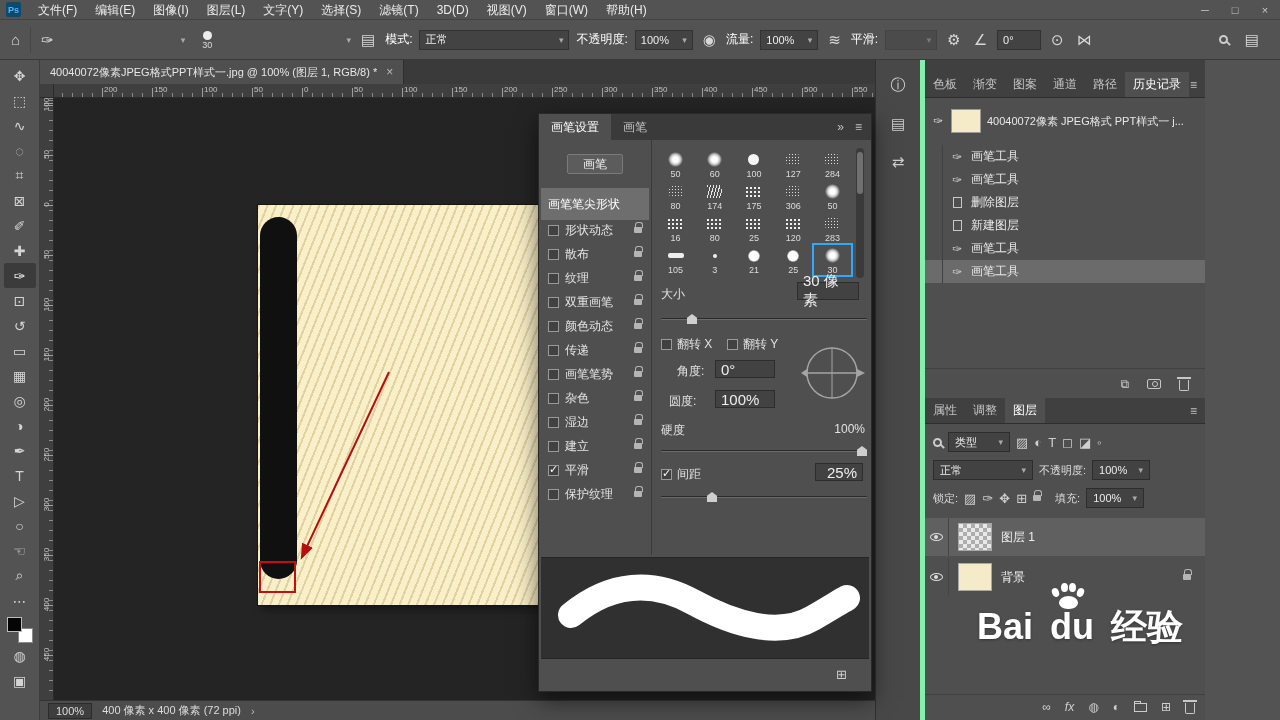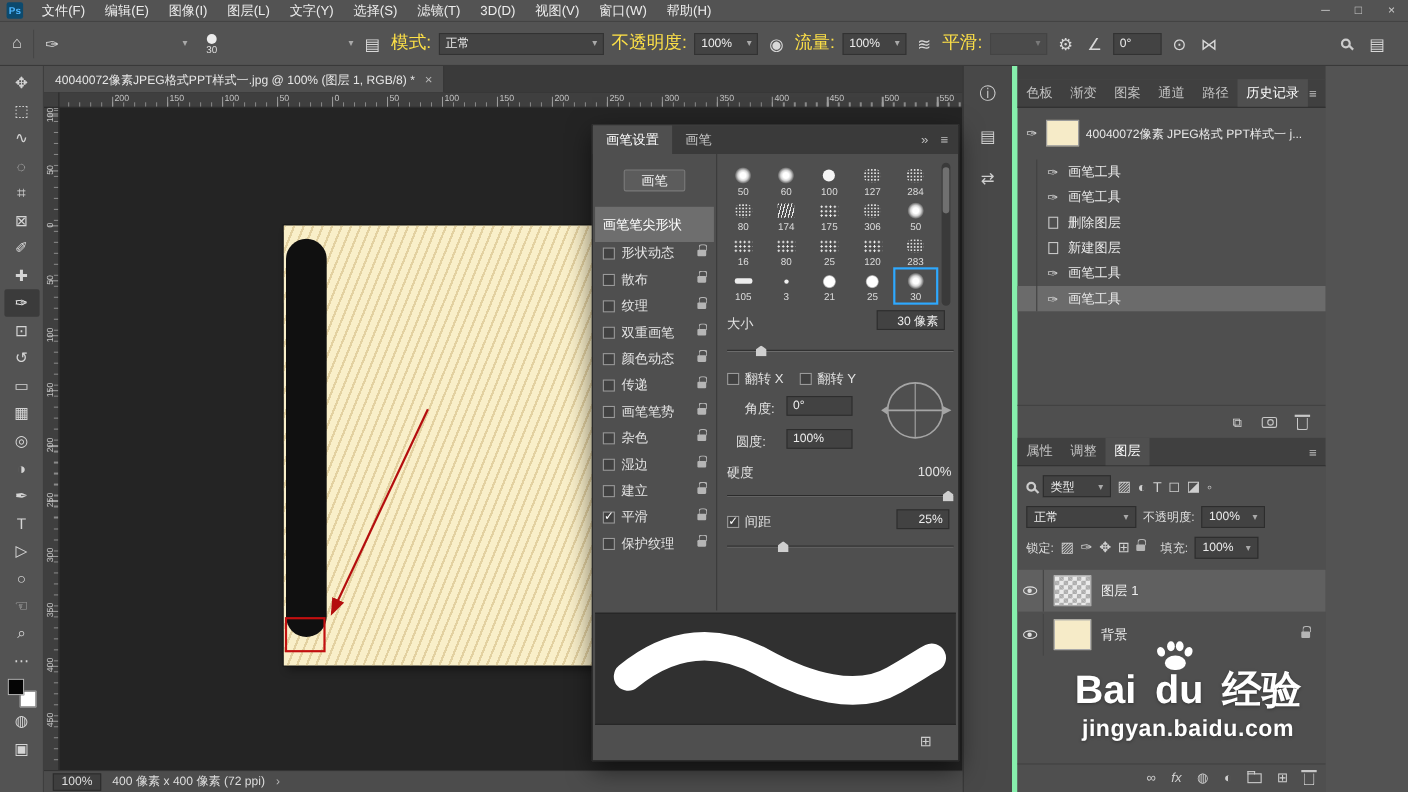--- a/index.html
+++ b/index.html
@@ -11,21 +11,21 @@
   #menubar{position:absolute;left:0;top:0;width:1280px;height:20px;background:#535353;border-bottom:1px solid #434343;display:flex;align-items:center;z-index:30}
   .ps-logo{width:15px;height:15px;margin:0 8px 0 6px;background:#0c4a6e;color:#4db6ff;font-size:9px;font-weight:bold;display:flex;align-items:center;justify-content:center;border-radius:2px}
   .menu-item{padding:0 9px;line-height:20px;color:#ececec;font-size:12px;white-space:nowrap}
   .win-controls{margin-left:auto;display:flex}
   .win-btn{width:30px;text-align:center;line-height:20px;color:#c8c8c8;font-size:11px}
 
   
   #optionsbar{position:absolute;left:0;top:20px;width:1280px;height:40px;background:#535353;border-bottom:1px solid #393939;display:flex;align-items:center;gap:7px;padding:0 8px;z-index:29}
   .ob-icon{color:#d8d8d8;font-size:15px;padding:0 3px}
   .ob-sep{width:1px;height:26px;background:#464646}
-  .ob-label{color:#fde047;font-size:16px;white-space:nowrap}
+  .ob-label{color:#ffffff;font-size:12px;white-space:nowrap}
   .ob-box{background:#434343;border:1px solid #323232;height:20px;display:flex;align-items:center;padding:0 5px;gap:5px;color:#ececec;font-size:11px}
   .ob-caret{color:#a9a9a9;font-size:9px;margin-left:auto}
   .brush-preview{display:flex;flex-direction:column;align-items:center;width:30px;line-height:10px}
   .bp-dot{width:9px;height:9px;border-radius:50%;background:#ececec;margin-top:2px}
   .bp-num{font-size:9px;color:#ddd}
   .dim{opacity:.45}
   .mag{width:9px;height:9px;border:2px solid #ccc;border-radius:50%;position:relative;flex:none}
   .mag::after{content:'';position:absolute;width:6px;height:2px;background:#ccc;transform:rotate(45deg);right:-5px;bottom:-2px}
 
   
@@ -85,21 +85,21 @@
   .t-dot{width:11px;height:11px;border-radius:50%;background:#f5f5f5}
   .t-spatter{width:16px;height:13px;border-radius:45%;background-image:radial-gradient(rgba(230,230,230,.95) 28%,rgba(0,0,0,0) 32%);background-size:3px 3px}
   .t-grass{width:15px;height:13px;background-image:repeating-linear-gradient(105deg,#e6e6e6 0 1px,rgba(0,0,0,0) 1px 3px)}
   .t-dots{width:17px;height:12px;background-image:radial-gradient(#efefef 30%,rgba(0,0,0,0) 34%);background-size:4px 4px}
   .t-flat{width:16px;height:5px;border-radius:2px;background:#ededed}
   .t-tiny{width:4px;height:4px;border-radius:50%;background:#f0f0f0}
   .t-hard{width:12px;height:12px;border-radius:50%;background:radial-gradient(circle,#fff 55%,rgba(255,255,255,0) 78%)}
   #preset-scroll{position:absolute;left:317px;top:34px;width:8px;height:130px;background:#3a3a3a;border-radius:4px}
   #preset-thumb{position:absolute;left:1px;top:4px;width:6px;height:42px;background:#707070;border-radius:3px}
   .lbl{position:absolute;font-size:12px;color:#e2e2e2;white-space:nowrap}
-  .val-box{position:absolute;background:#424242;border:1px solid #2d2d2d;color:#eee;font-size:11px;display:flex;align-items:center;padding:0 5px;height:18px}
+  .val-box{position:absolute;background:#424242;border:1px solid #2d2d2d;color:#eee;font-size:15px;display:flex;align-items:center;padding:0 5px;height:18px}
   .val-right{justify-content:flex-end}
   .slider{position:absolute;height:12px}
   .slider .track{position:absolute;left:0;right:0;top:6px;height:2px;background:#2b2b2b;border-bottom:1px solid #6b6b6b}
   .handle{position:absolute;top:2px;width:10px;height:10px;background:#cfcfcf;clip-path:polygon(50% 0,100% 38%,100% 100%,0 100%,0 38%)}
   .flex-row{position:absolute;display:flex;align-items:center;gap:5px;font-size:12px;color:#e2e2e2}
   #dial{position:absolute;left:260px;top:226px;width:66px;height:66px}
   #bp-preview{position:absolute;left:2px;right:2px;top:443px;height:102px;background:#303030;border-top:1px solid #262626;border-bottom:1px solid #262626}
   .bp-plus{position:absolute;right:24px;bottom:9px;color:#cdcdcd;font-size:13px}
 
   
@@ -796,16 +796,15 @@
           <span class="toe toe1"></span>
             <span class="toe toe2"></span>
             <span class="toe toe3"></span>
             <span class="toe toe4"></span>
             <span class="pad"></span>
         </span>
         <span>du</span>
       </span>
       <span class="wm-big">经验</span>
     </div>
-    <div class="wm-url">jingyan.baidu.com</div>
   </div>
 
 </div>
 
 </body></html>

